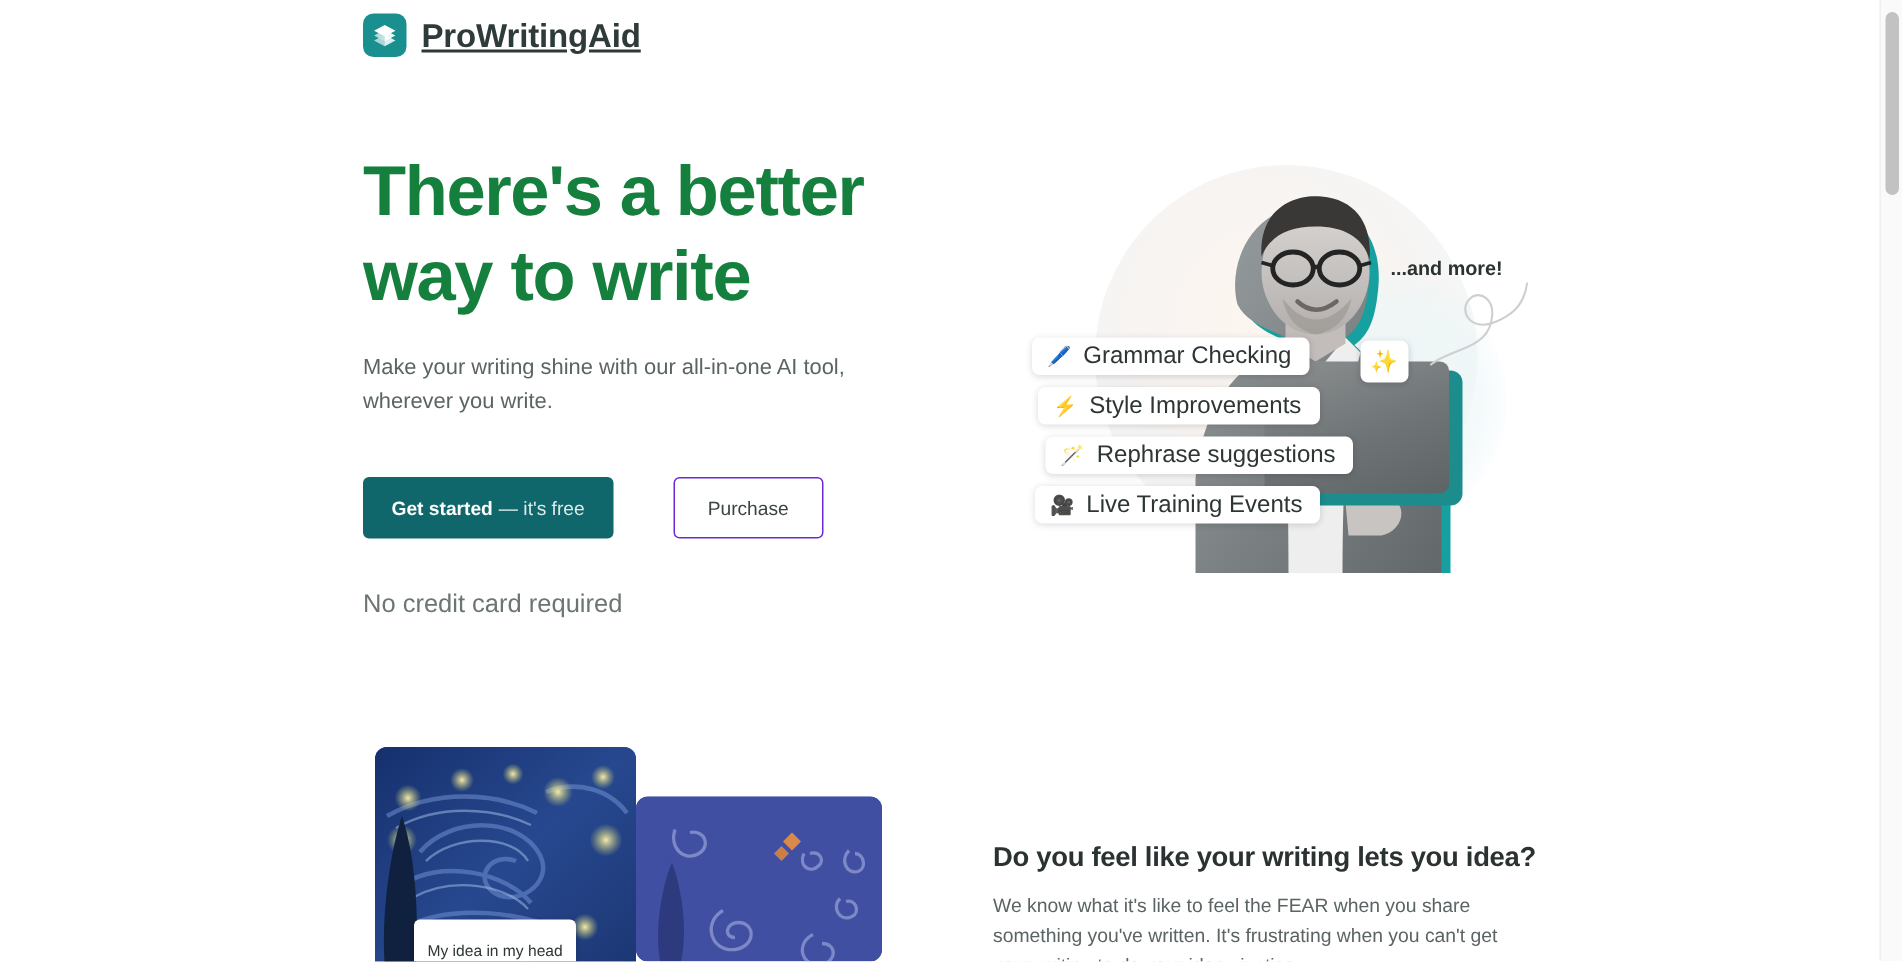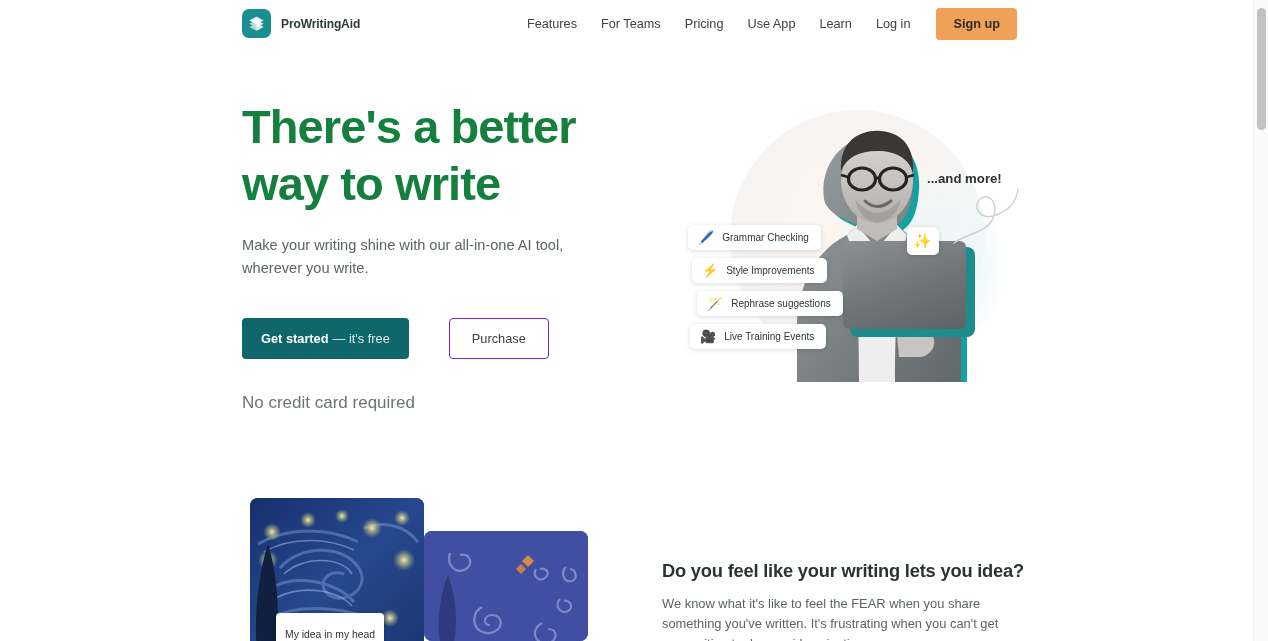--- a/index.html
+++ b/index.html
@@ -35,25 +35,26 @@
   }
   .brand-mark {
     width: 29px; height: 29px;
     border-radius: 7px;
     background: #1a8f8f;
     display: flex; align-items: center; justify-content: center;
     flex: none;
   }
   .brand-mark svg { display: block; }
   .brand-name {
-    font-size: 12px;
+    font-size: 22px;
     font-weight: bold;
     color: #2f3a3a;
     letter-spacing: -0.1px;
     white-space: nowrap;
+    text-decoration: underline;
   }
 
   .nav {
     position: absolute;
     right: 237px; top: 8px;
     display: flex; align-items: center; gap: 0px;
     height: 32px;
   }
   .nav-link {
     font-size: 12.7px;
@@ -197,21 +198,21 @@
   .callout {
     background: #ffffff;
     border-radius: 5px;
     box-shadow: 0 1px 5px rgba(0,0,0,.15);
     height: 25px;
     display: flex; align-items: center; gap: 8px;
     padding: 0 12px 0 10px;
     white-space: nowrap;
   }
   .callout .c-ic { font-size: 13px; line-height: 1; }
-  .callout .c-tx { font-size: 10px; color: #2e3535; font-weight: 500; }
+  .callout .c-tx { font-size: 16px; color: #2e3535; font-weight: 500; }
   .callout.c1 { align-self: flex-start; }
   .callout.c2 { align-self: flex-start; margin-left: 4px; }
   .callout.c3 { align-self: flex-start; margin-left: 9px; }
   .callout.c4 { align-self: flex-start; margin-left: 2px; }
 
   
   .art-starry {
     position: absolute;
     left: 250px; top: 498px;
     width: 174px; height: 160px;
@@ -298,29 +299,20 @@
         <svg width="19" height="19" viewBox="0 0 24 24">
           <path d="M3 8.2 L12 3.4 L21 8.2 L12 13 Z" fill="#ffffff"></path>
           <path d="M3 12.3 L12 7.5 L21 12.3 L12 17.1 Z" fill="#ffffff" opacity="0.92"></path>
           <path d="M3 16.4 L12 11.6 L21 16.4 L12 21.2 Z" fill="#ffffff" opacity="0.85"></path>
           <path d="M3 8.2 L12 13 L12 21.2 L3 16.4 Z" fill="#1a8f8f" opacity="0.25"></path>
         </svg>
       </span>
       <span class="brand-name">ProWritingAid</span>
     </div>
 
-    <nav class="nav">
-      <a class="nav-link">Features</a>
-      <a class="nav-link">For Teams</a>
-      <a class="nav-link">Pricing</a>
-      <a class="nav-link">Use App</a>
-      <a class="nav-link">Learn</a>
-      <a class="nav-link">Log in</a>
-      <button class="nav-cta">Sign up</button>
-    </nav>
   </div>
 
   <div class="hero-copy">
     <h1 class="hero-title">
       <span>There's a better</span><br>
       <span>way to write</span>
     </h1>
     <p class="hero-sub">Make your writing shine with our all-in-one AI tool, wherever you write.</p>
 
     <div class="hero-actions">

